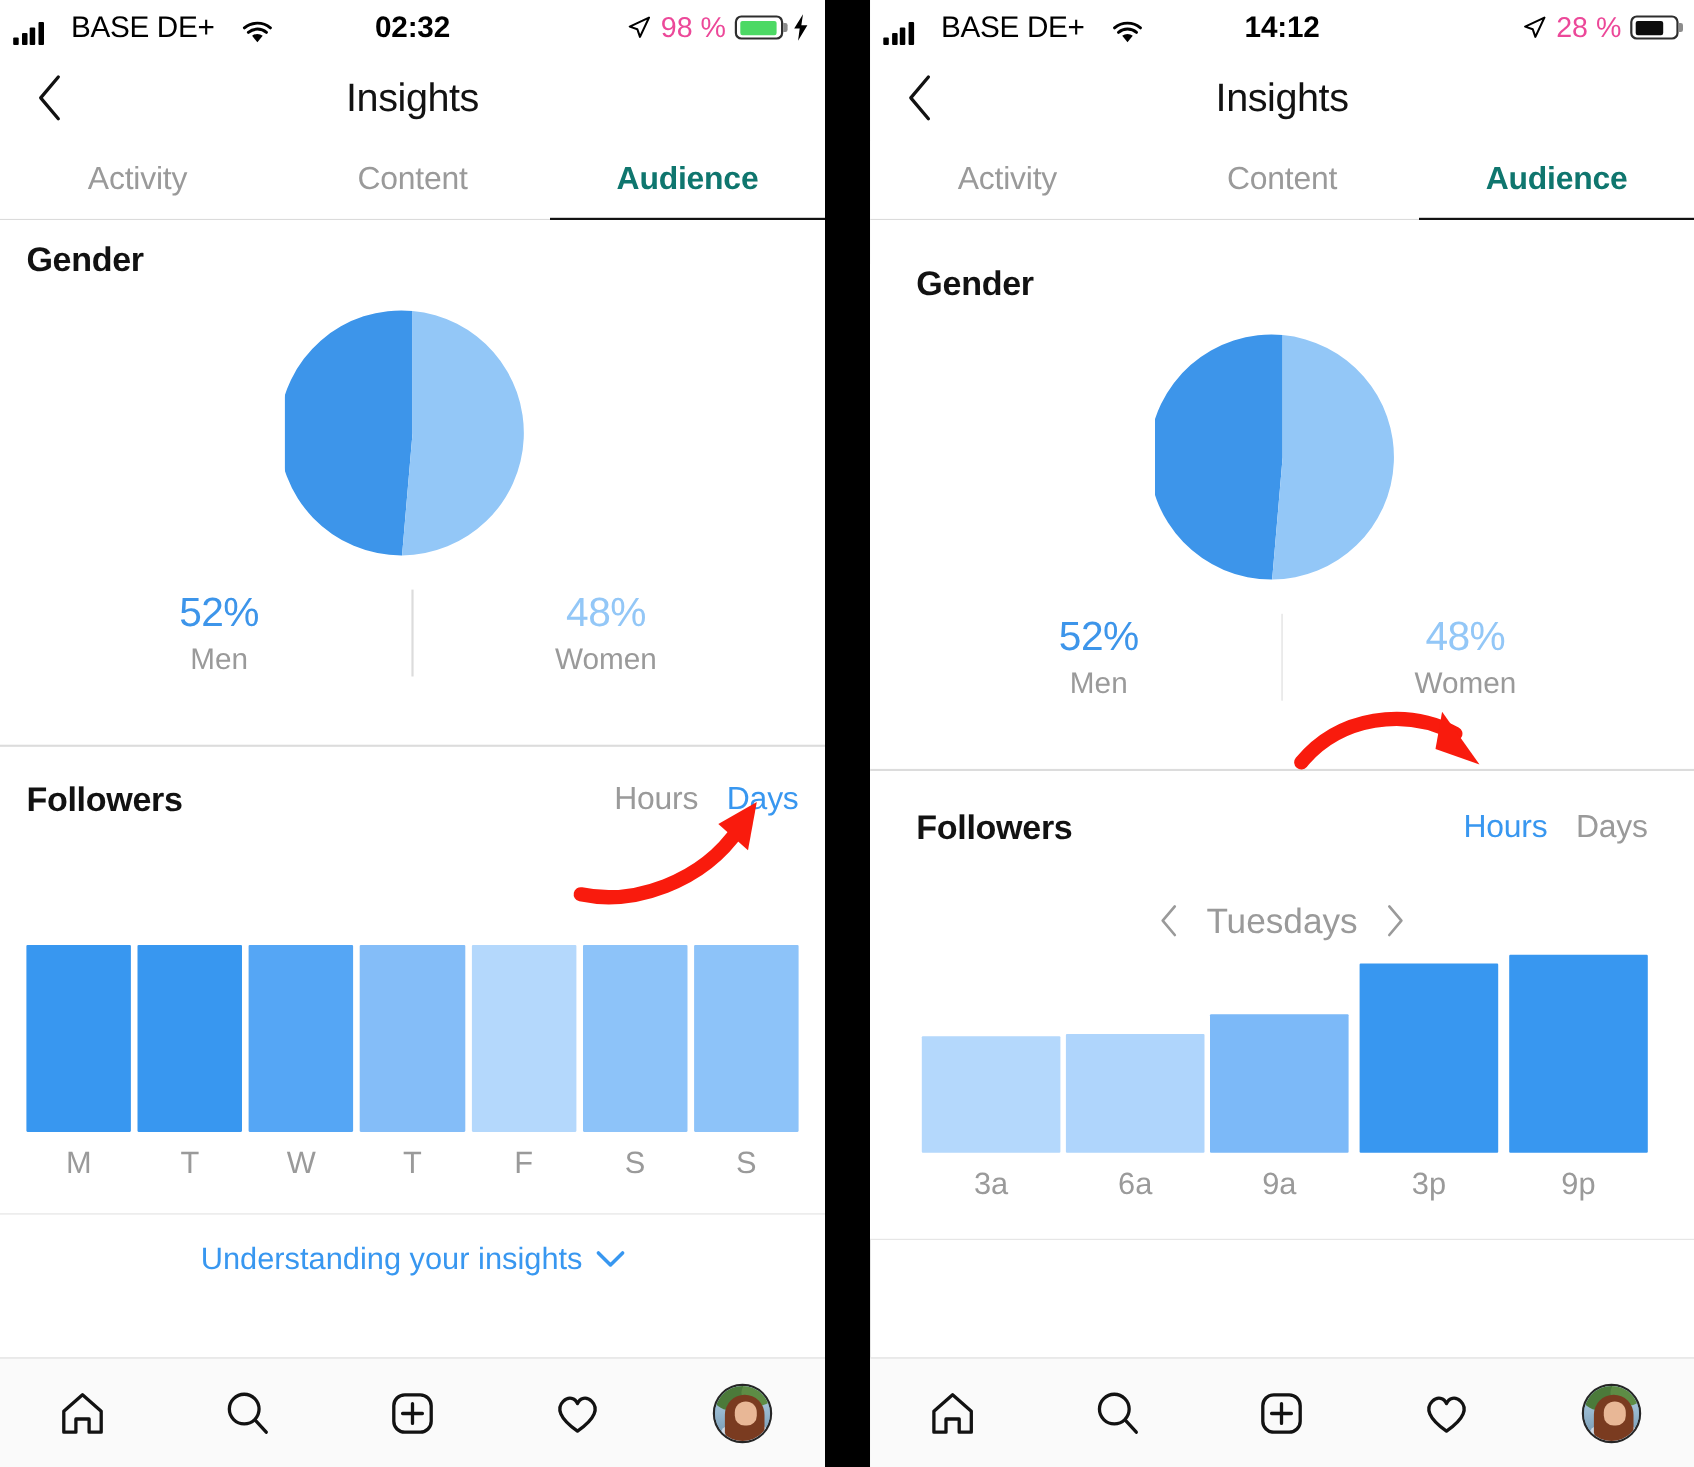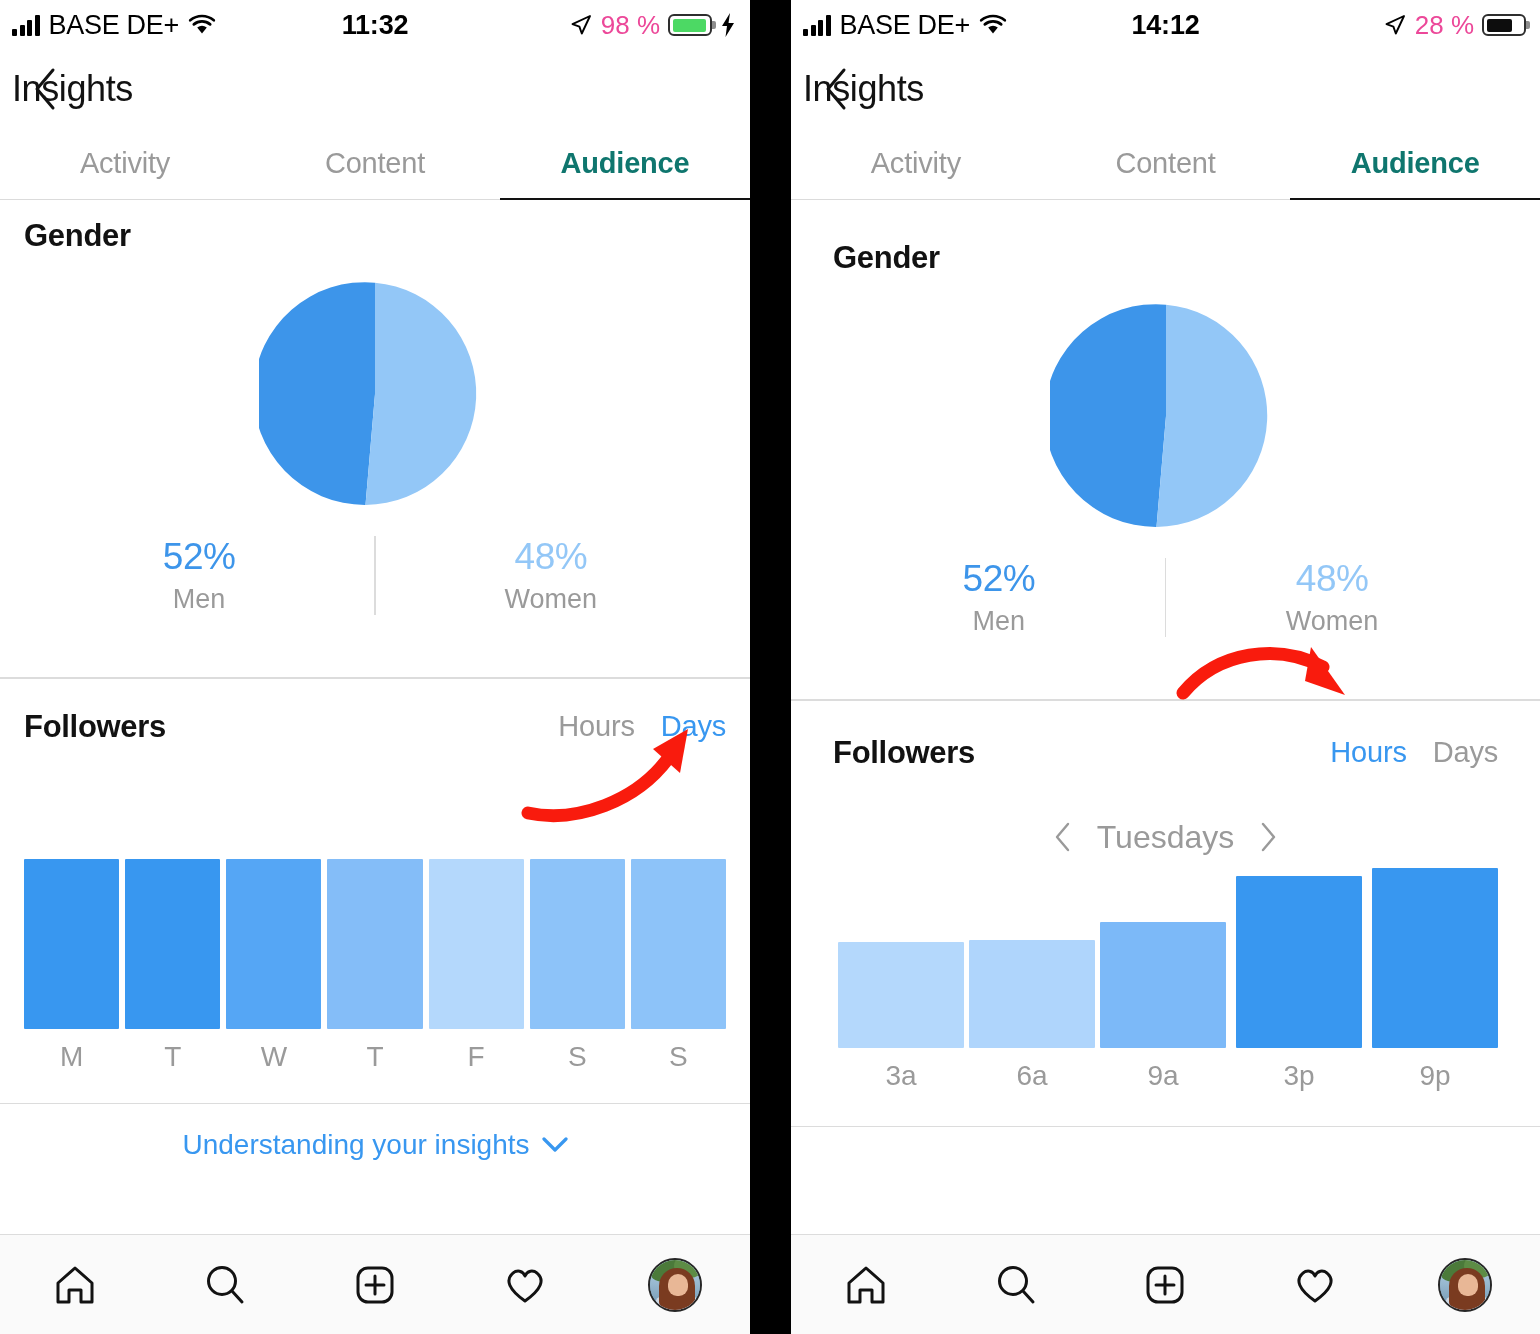--- a/index.html
+++ b/index.html
@@ -26,21 +26,21 @@
   .phone.right { width: 749px; }
 
   
   .statusbar {
     height: 50px;
     display: flex; align-items: center;
     padding: 0 14px 0 12px;
     background: #fff;
     position: relative;
   }
-  .sb-left { display: flex; align-items: center; gap: 9px; }
+  .sb-left { display: flex; align-items: flex-end; gap: 25px; }
   .sb-carrier { font-size: 27px; letter-spacing: -0.3px; color: #000; font-weight: 400; }
   .sb-time {
     position: absolute; left: 0; right: 0; text-align: center;
     font-size: 27px; font-weight: 600; color: #000; letter-spacing: -0.2px;
     pointer-events: none;
   }
   .sb-right { margin-left: auto; display: flex; align-items: center; gap: 8px; z-index:2; }
   .sb-batt-pct { font-size: 26px; color: #ec4899; }
   .bars-icon { display: flex; align-items: flex-end; gap: 2.5px; height: 21px; }
   .bars-icon i { display: block; width: 5px; background: #000; border-radius: 1px; }
@@ -58,21 +58,21 @@
   }
   .batt > span { display: block; height: 100%; border-radius: 2px; }
 
   
   .navbar {
     height: 78px; display: flex; align-items: center;
     padding: 0 22px; background: #fff; position: relative;
   }
   .nav-back { width: 46px; height: 46px; display:flex; align-items:center; justify-content:center; cursor: pointer;}
   .nav-title {
-    position: absolute; left: 12px; right: 0; text-align: left;
+    position: absolute; left: 0; right: 0; text-align: center;
     font-size: 36px; color: #121212; letter-spacing: -0.4px;
     pointer-events: none;
   }
 
   
   .tabs {
     display: flex; height: 72px; background: #fff;
     border-bottom: 1.5px solid #dbdbdb;
   }
   .tab {
@@ -162,21 +162,21 @@
             <i></i>
             <i></i>
           </span>
         <span class="sb-carrier">BASE DE+</span>
         <svg width="28" height="22" viewBox="0 0 28 22">
           <path d="M14 19.5 L9.2 13.6 a7.6 7.6 0 0 1 9.6 0 Z" fill="#000"></path>
           <path d="M5.8 10.4 a12.8 12.8 0 0 1 16.4 0" stroke="#000" stroke-width="2.7" fill="none" stroke-linecap="round"></path>
           <path d="M2.2 6.3 a18.4 18.4 0 0 1 23.6 0" stroke="#000" stroke-width="2.7" fill="none" stroke-linecap="round"></path>
         </svg>
       </div>
-      <span class="sb-time">11:32</span>
+      <span class="sb-time">02:32</span>
       <div class="sb-right">
         <svg width="24" height="24" viewBox="0 0 24 24">
           <path d="M21 3 L3.5 11.2 L10.4 13.6 L12.8 20.5 Z" fill="none" stroke="#000" stroke-width="1.9" stroke-linejoin="round"></path>
         </svg>
         <span class="sb-batt-pct">98 %</span>
         <span class="batt">
             <span id="battL" style="width: 95%; background: rgb(76, 217, 100);"></span>
           </span>
         <svg width="16" height="26" viewBox="0 0 16 26">
           <path d="M10 1 L2 14 h5 l-1.5 11 L14 11 H8.5 Z" fill="#000"></path>

